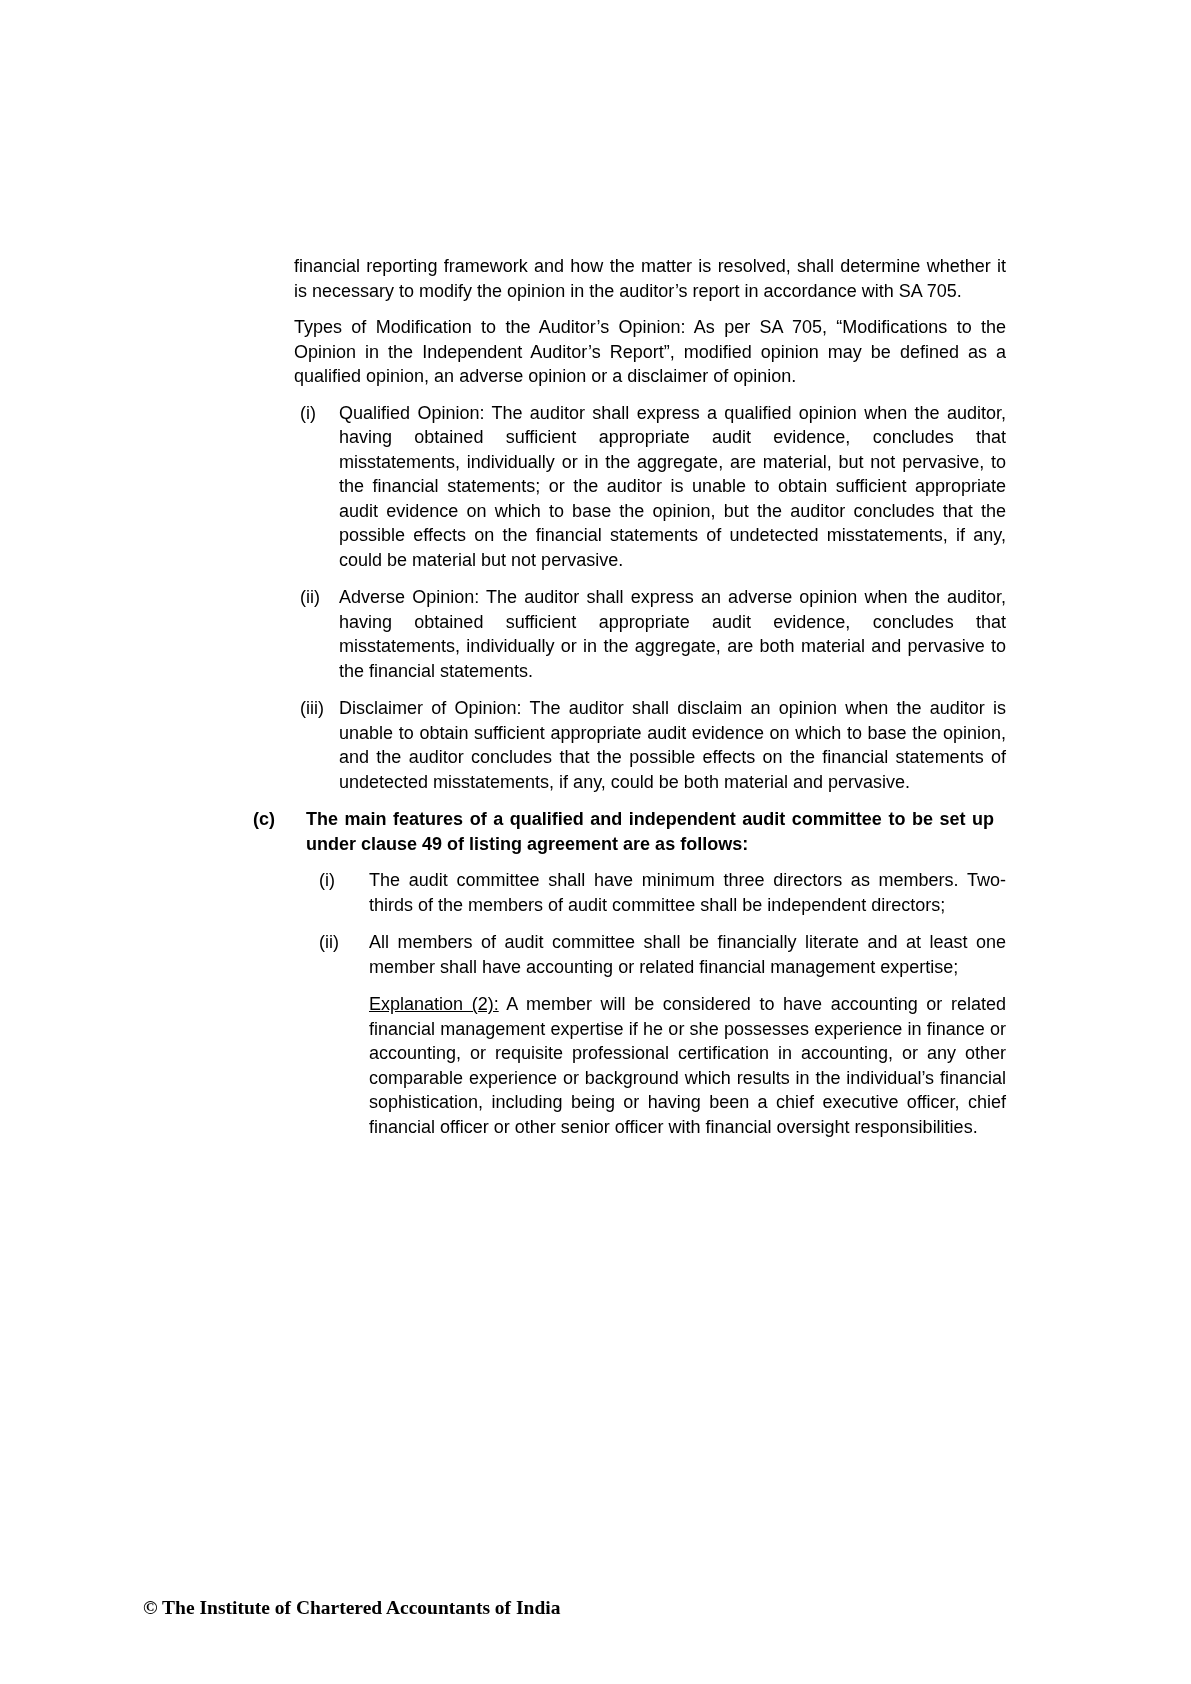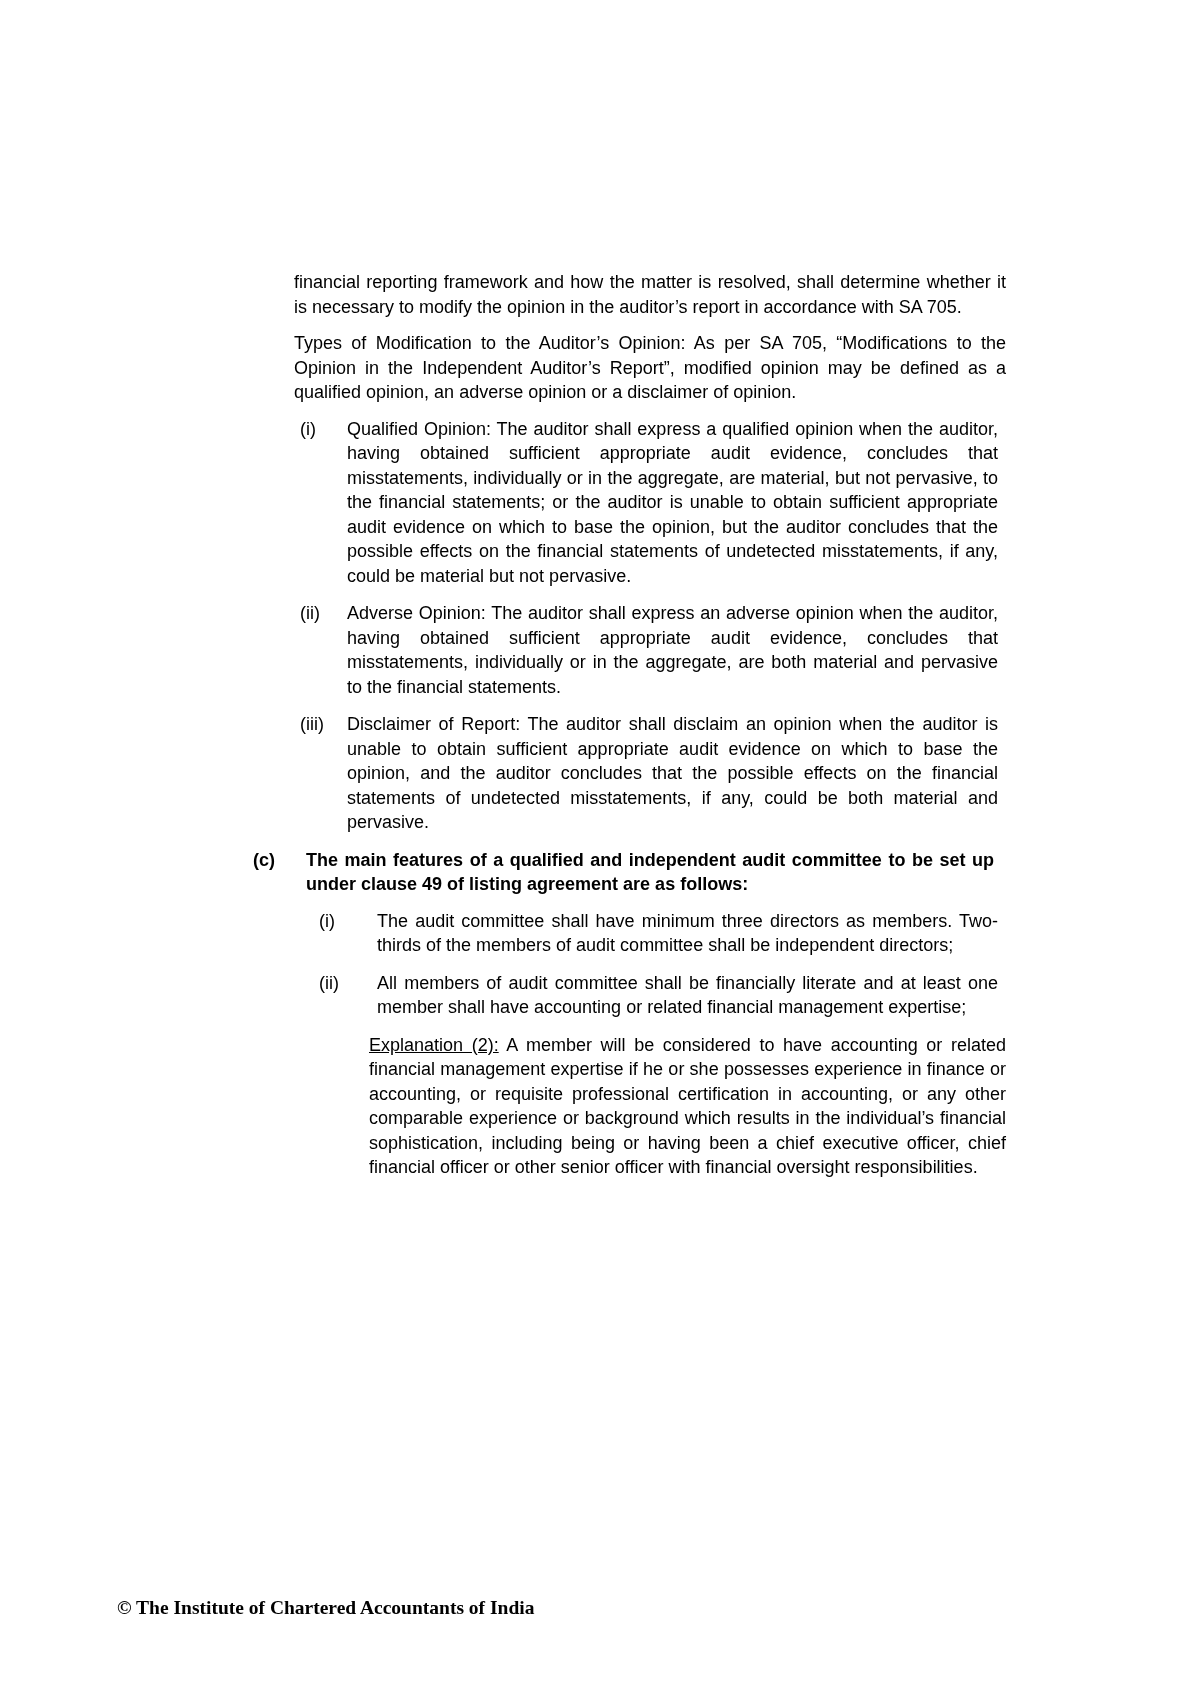--- a/index.html
+++ b/index.html
@@ -8,44 +8,44 @@
     width: 1191px;
     height: 1684px;
     background: #ffffff;
     color: #000000;
     font-family: "Liberation Sans", sans-serif;
     overflow: hidden;
   }
   .content {
     position: absolute;
     left: 294px;
-    top: 270px;
+    top: 254px;
     width: 712px;
     font-size: 18px;
     line-height: 24.5px;
     text-align: justify;
   }
   .para { margin: 0 0 12px 0; }
   .item { position: relative; margin: 0 0 13px 0; }
-  .item p { margin: 8px; }
+  .item p { margin: 0; }
   .item .label { position: absolute; top: 0; }
   .level-a { margin-left: 45px; }
   .level-a > .label { left: -39px; }
   .level-b { margin-left: 75px; }
   .level-b > .label { left: -50px; }
   .item-c { position: relative; margin: 0 0 11px 0; font-weight: bold; }
   .item-c > .label { position: absolute; left: -41px; top: 0; }
   .item-c p { margin: 12px; }
   .expl { margin: 0 0 12px 0; margin-left: 75px; }
   .expl:last-child { margin-bottom: 0; }
   .underline { text-decoration: underline; }
   strong { font-weight: normal; }
   .footer {
     position: absolute;
-    left: 117px;
+    left: 143px;
     top: 1597px;
     font-family: "Liberation Serif", serif;
     font-weight: bold;
     font-size: 19.5px;
     color: #000000;
   }
 </style>
 </head>
 <body>
 
@@ -62,21 +62,21 @@
       <p><strong>Qualified Opinion:</strong><span> The auditor shall express a qualified opinion when the auditor, having obtained sufficient appropriate audit evidence, concludes that misstatements, individually or in the aggregate, are material, but not pervasive, to the financial statements; or the auditor is unable to obtain sufficient appropriate audit evidence on which to base the opinion, but the auditor concludes that the possible effects on the financial statements of undetected misstatements, if any, could be material but not pervasive.</span></p>
     </div>
 
     <div class="item level-a">
       <span class="label">(ii)</span>
       <p><strong>Adverse Opinion:</strong><span> The auditor shall express an adverse opinion when the auditor, having obtained sufficient appropriate audit evidence, concludes that misstatements, individually or in the aggregate, are both material and pervasive to the financial statements.</span></p>
     </div>
 
     <div class="item level-a">
       <span class="label">(iii)</span>
-      <p><strong>Disclaimer of Report:</strong><span> The auditor shall disclaim an opinion when the auditor is unable to obtain sufficient appropriate audit evidence on which to base the opinion, and the auditor concludes that the possible effects on the financial statements of undetected misstatements, if any, could be both material and pervasive.</span></p>
+      <p><strong>Disclaimer of Opinion:</strong><span> The auditor shall disclaim an opinion when the auditor is unable to obtain sufficient appropriate audit evidence on which to base the opinion, and the auditor concludes that the possible effects on the financial statements of undetected misstatements, if any, could be both material and pervasive.</span></p>
     </div>
 
     <div class="item-c">
       <span class="label">(c)</span>
       <p>The main features of a qualified and independent audit committee to be set up under clause 49 of listing agreement are as follows:</p>
     </div>
 
     <div class="item level-b">
       <span class="label">(i)</span>
       <p>The audit committee shall have minimum three directors as members. Two-thirds of the members of audit committee shall be independent directors;</p>

